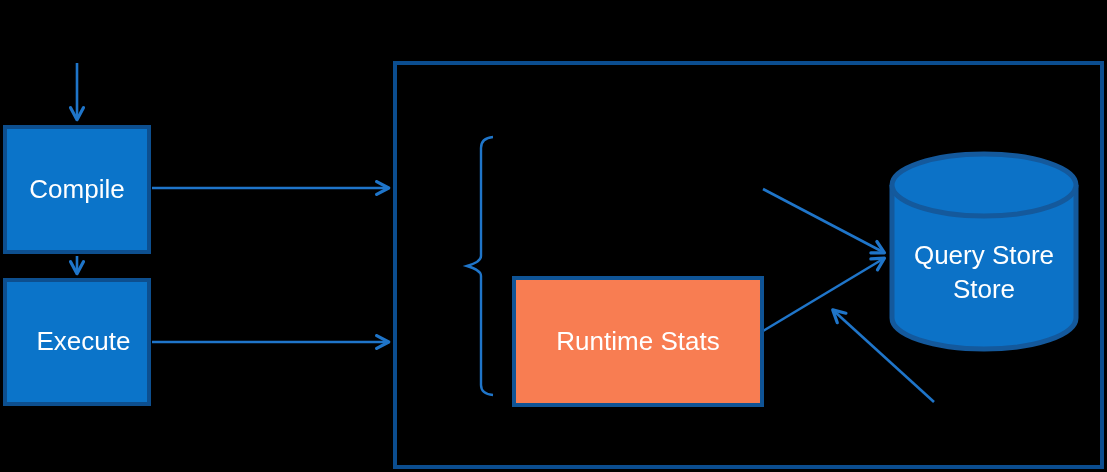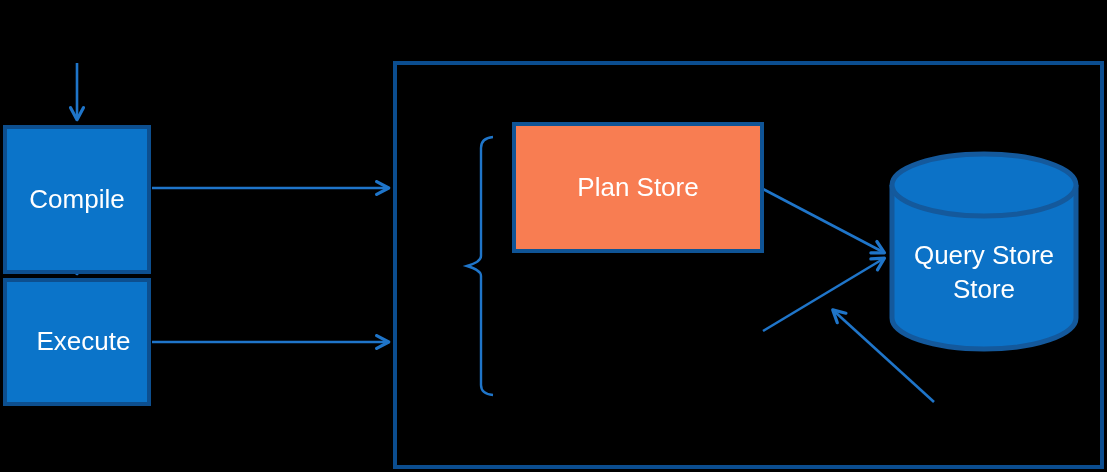--- a/index.html
+++ b/index.html
@@ -10,21 +10,21 @@
   }
   #stage{position:absolute;left:0;top:0;width:1107px;height:472px;}
   svg#wires{position:absolute;left:0;top:0;pointer-events:none;}
   .node{
     position:absolute;box-sizing:border-box;
     display:flex;align-items:center;justify-content:center;
     color:#ffffff;font-size:26px;line-height:1.2;text-align:center;
   }
   .blue-node{background:#0B74C9;border:4px solid #0D4F8F;}
   .orange-node{background:#F87D52;border:4px solid #0F5496;}
-  #compile-box{left:3px;top:125px;width:148px;height:149px;}
+  #compile-box{left:3px;top:125px;width:148px;height:129px;}
   #execute-box{left:3px;top:278px;width:148px;height:128px;padding-left:13px;}
   #plan-store-box{left:512px;top:122px;width:252px;height:131px;}
   #runtime-stats-box{left:512px;top:276px;width:252px;height:131px;}
   #container-box{
     position:absolute;box-sizing:border-box;
     left:393px;top:61px;width:711px;height:408px;
     border:4px solid #0B4D8F;background:transparent;
   }
   #cylinder-label{
     position:absolute;left:893px;top:238px;width:182px;
@@ -71,19 +71,19 @@
 
   <div id="container-box"></div>
 
   <div id="compile-box" class="node blue-node">
     <span>Compile</span>
   </div>
   <div id="execute-box" class="node blue-node">
     <span>Execute</span>
   </div>
 
-  <div id="plan-store-box" class="node orange-node">
-    <span>Plan Store</span>
+  <div id="runtime-stats-box" class="node orange-node">
+    <span>Runtime Stats</span>
   </div>
 
   <div id="cylinder-label">Query Store Store</div>
 
 </div>
 
 </body></html>

